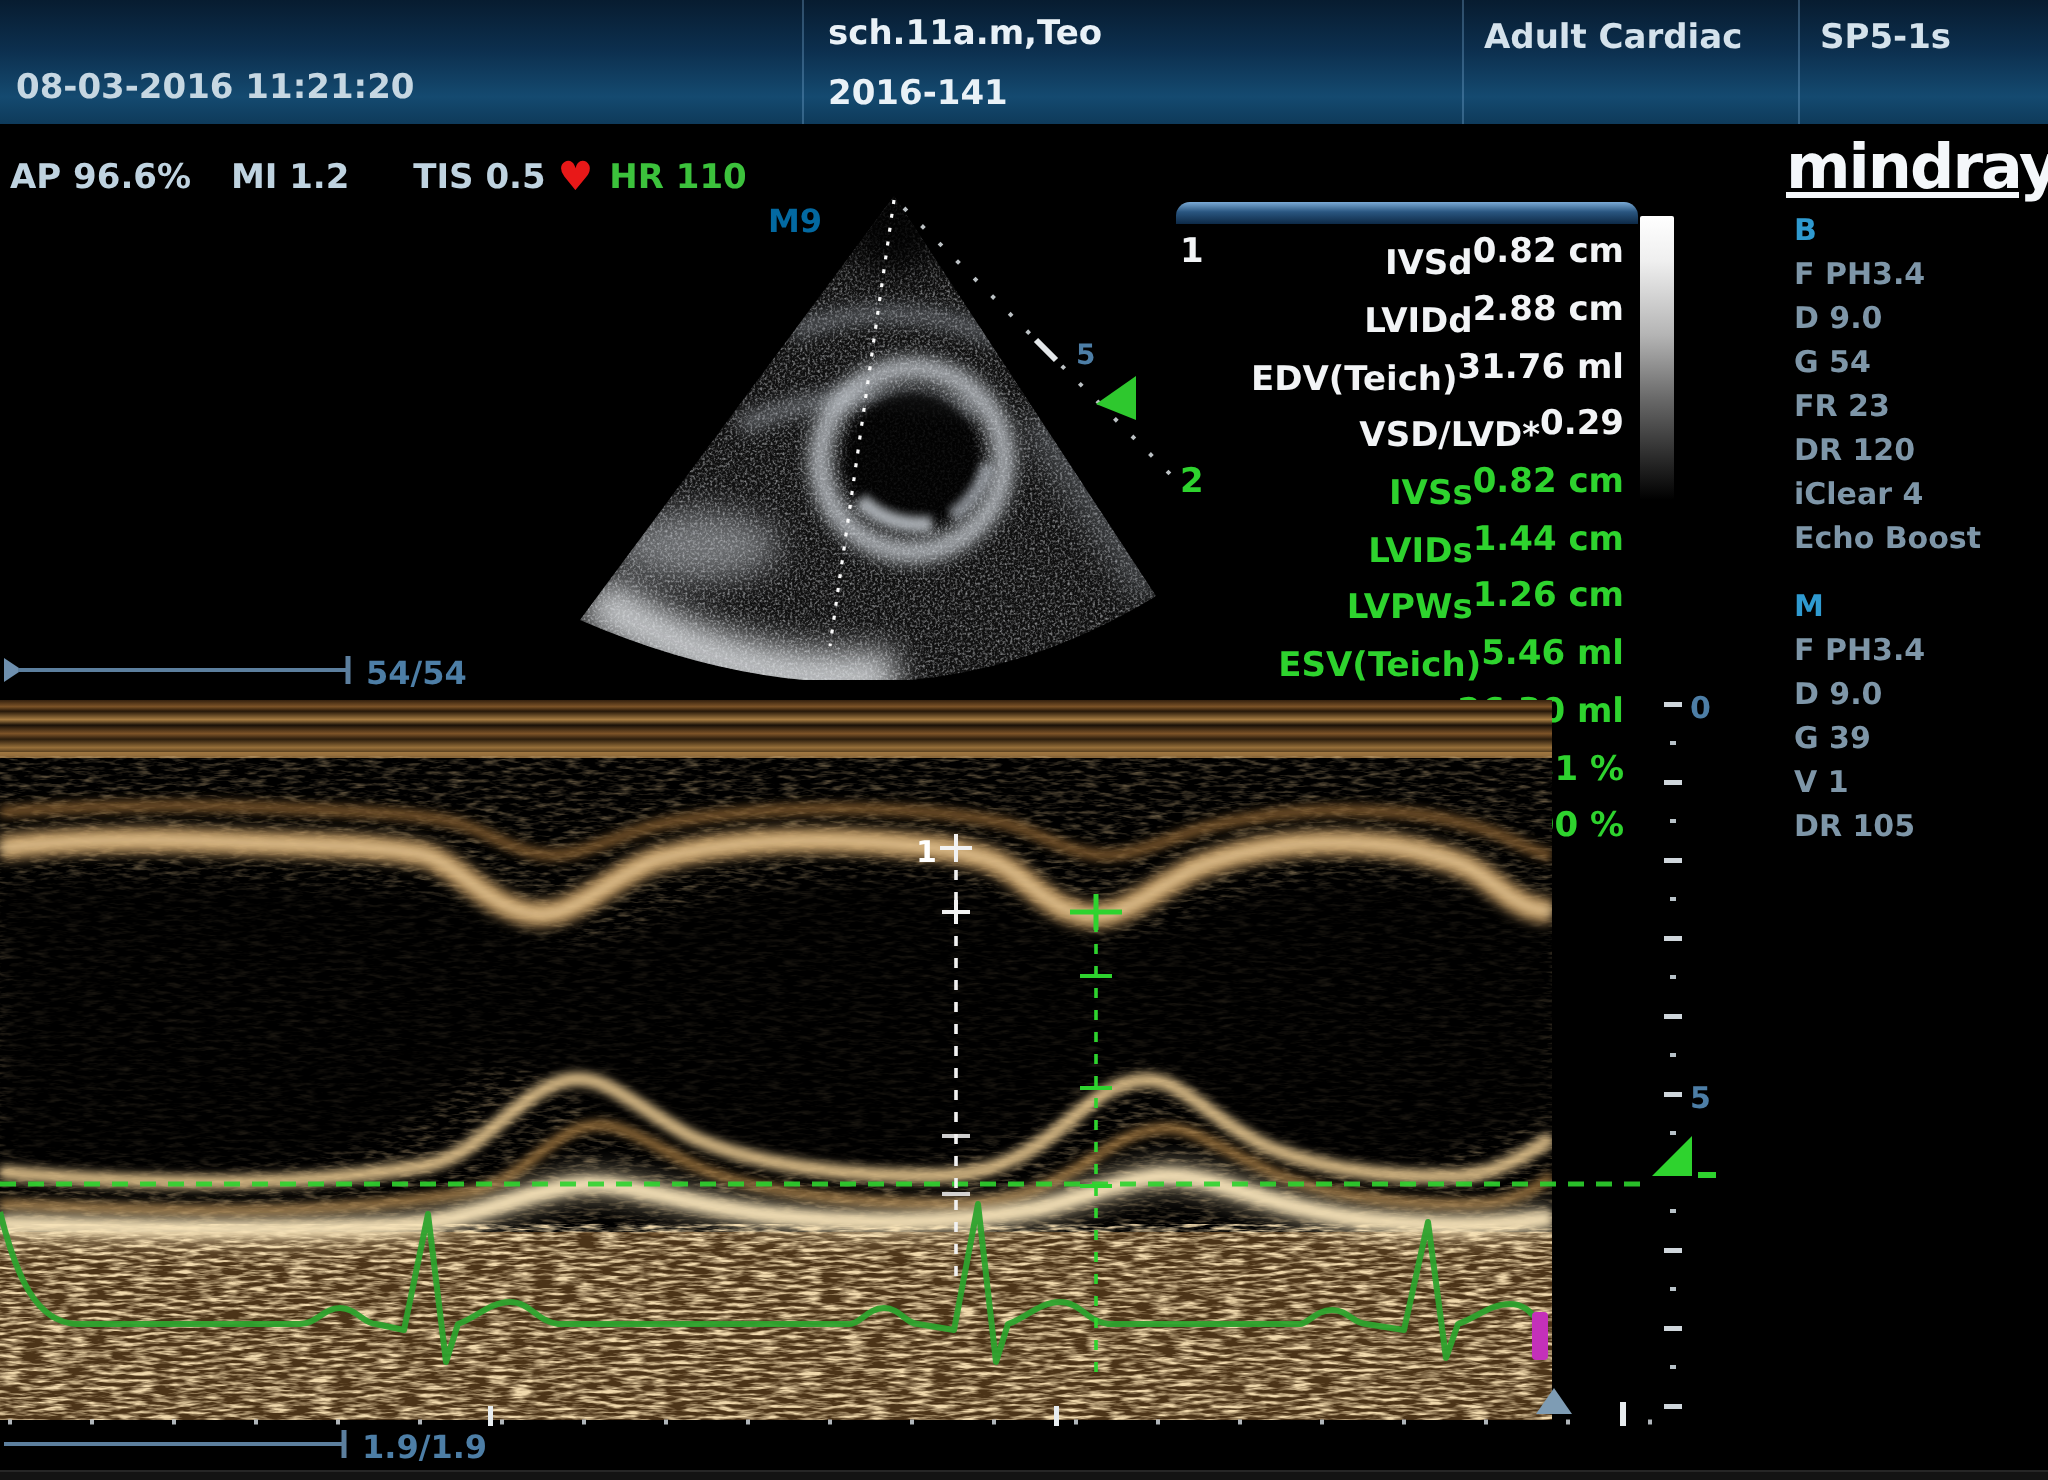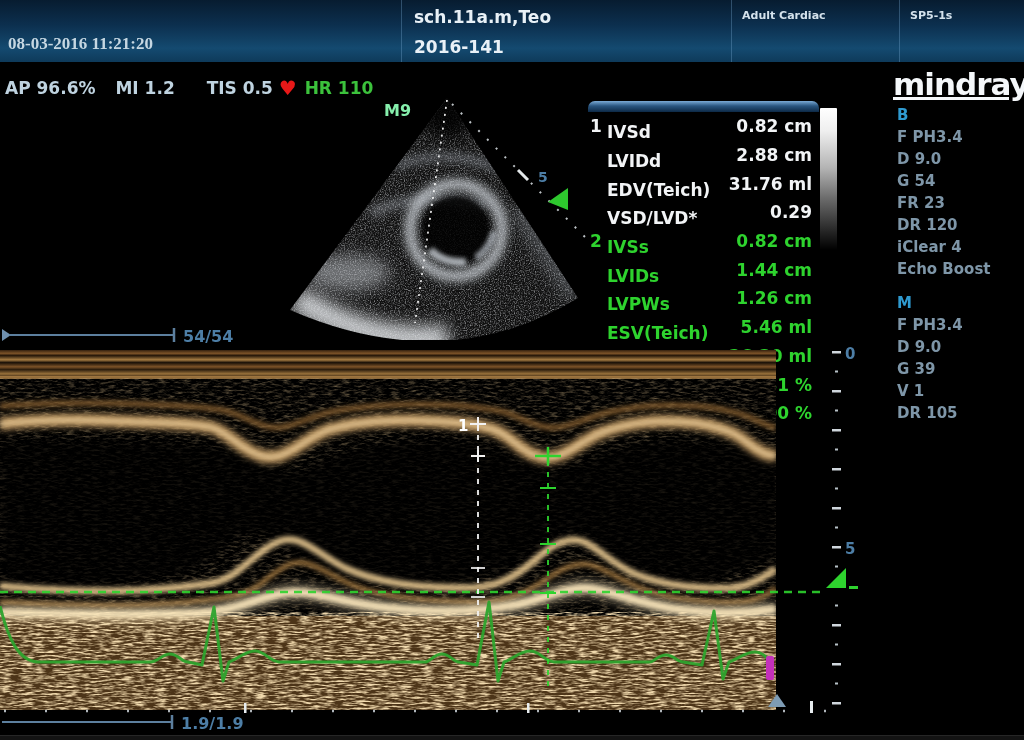--- a/index.html
+++ b/index.html
@@ -6,50 +6,50 @@
   #screen{
     position:relative;width:1024px;height:740px;background:#000;overflow:hidden;
     font-family:"DejaVu Sans","Liberation Sans",sans-serif;font-weight:bold;
     -webkit-font-smoothing:antialiased;
   }
   
   .topbar{position:absolute;left:0;top:0;width:1024px;height:62px;border-bottom:2px solid #000;}
   .tb-sec{position:absolute;top:0;height:62px;
     background:linear-gradient(180deg,#071c30 0%,#0c2f4e 40%,#144a70 78%,#0e3a5a 100%);}
   .tb-sec.b{border-left:1px solid rgba(120,170,210,.35);}
-  .tb-date{position:absolute;left:8px;top:34px;font-size:17px;color:#c6d7e2;font-family:Liberation Serif, serif;}
+  .tb-date{position:absolute;left:8px;top:34px;font-size:17px;color:#c6d7e2;}
   .tb-name{position:absolute;left:12px;top:7px;font-size:17px;color:#e9f1f7;}
   .tb-id{position:absolute;left:12px;top:37px;font-size:17px;color:#e9f1f7;}
-  .tb-mode{position:absolute;left:10px;top:9px;font-size:11px;color:#d4e2ec;}
+  .tb-mode{position:absolute;left:10px;top:9px;font-size:17px;color:#d4e2ec;}
   
   .statusline{position:absolute;left:5px;top:76px;font-size:17px;color:#bfd3e0;white-space:nowrap;}
   .statusline .sp{margin-right:14px;text-align:center;}
   .heart{color:#e81818;font-size:20px;margin-right:2px;vertical-align:-1px;}
   .hr{color:#3cc23c;}
   
   .brand{position:absolute;left:893px;top:66px;font-size:31px;letter-spacing:-1px;color:#f4f7fa;text-decoration:underline;}
   .params{position:absolute;left:897px;top:104px;font-size:15px;line-height:22px;color:#7e96a8;}
   .params .hdr{color:#2f9ad0;}
   .params .gap{height:12px;}
   
   .mpanel{position:absolute;left:588px;top:101px;width:231px;}
   .mpanel .phead{height:11px;border-radius:7px 7px 0 0;
     background:linear-gradient(180deg,#7babd6 0%,#2a5680 45%,#0d2946 100%);}
   .mrow{display:flex;align-items:center;height:28.7px;font-size:17px;padding:0 7px 0 2px;}
   .mrow .num{width:17px;flex:none;}
-  .mrow .lbl{flex:1;text-align:left;margin-top:12px;}
+  .mrow .lbl{flex:1;text-align:right;margin-top:12px;}
   .mrow .val{text-align:left;white-space:nowrap;}
   .g1{color:#f2f4f6;}
   .g2{color:#2ed32e;}
   
   .graybar{position:absolute;left:820px;top:108px;width:17px;height:142px;border-radius:1px;
     background:linear-gradient(180deg,#ffffff 0%,#efefef 16%,#b4b4b4 42%,#6a6a6a 64%,#222 88%,#000 100%);}
   
   .sector-svg{position:absolute;left:278px;top:88px;}
-  .mode-label{position:absolute;left:384px;top:101px;font-size:16px;color:#86efac;}
+  .mode-label{position:absolute;left:384px;top:101px;font-size:16px;color:#0369a1;}
   .mmode-svg{position:absolute;left:0;top:350px;}
   .overlay-svg{position:absolute;left:0;top:0;pointer-events:none;}
   .ov-text{font-family:"DejaVu Sans","Liberation Sans",sans-serif;font-weight:bold;}
   .bottom-strip{position:absolute;left:0;top:735px;width:1024px;height:5px;background:#131313;border-top:1px solid #262626;}
 </style>
 </head>
 <body>
 
 <div id="screen">
 

